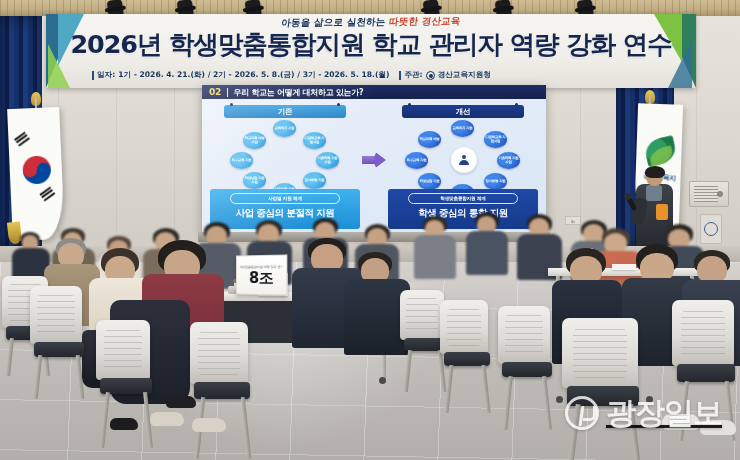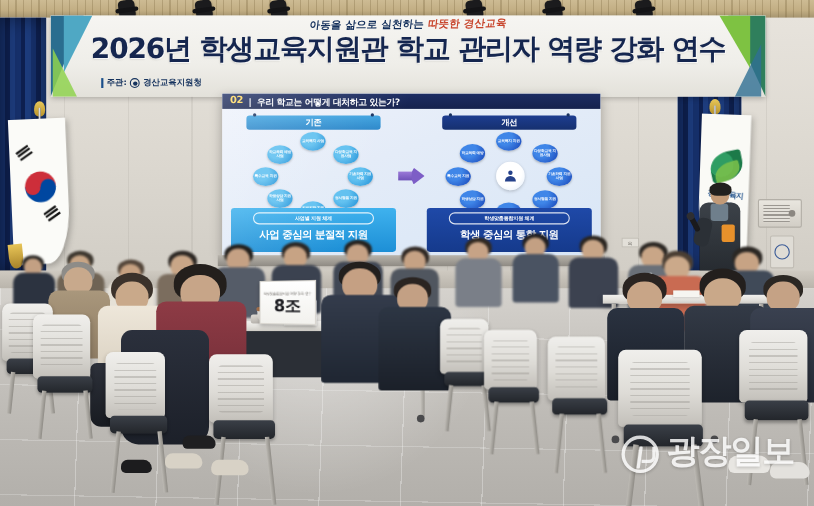--- a/index.html
+++ b/index.html
@@ -473,22 +473,23 @@
     border-radius:6px 6px 10px 10px;
   }
   .coat{
     position:absolute; background:linear-gradient(180deg,#2b303c,#1c2029);
     border-radius:10px 10px 16px 16px;
   }
 
   
   .watermark{
     position:absolute; left:565px; top:396px;
-    display:flex; gap:7px;
+    display:flex; align-items:center; gap:7px;
     opacity:.88;
+    text-decoration:underline;
   }
   .wm-logo{
     width:34px; height:34px; border-radius:50%;
     border:3.2px solid rgba(255,255,255,.92);
     position:relative;
     box-shadow: 0 1px 3px rgba(0,0,0,.25);
   }
   .wm-logo::before{
     content:""; position:absolute; left:12px; top:7px; width:3.4px; height:20px;
     background:rgba(255,255,255,.92); border-radius:1px;
@@ -539,23 +540,28 @@
     <div class="banner-deco-r">
       <span class="tri br1"></span>
         <span class="tri br2"></span>
         <span class="tri br3"></span>
     </div>
 
     <div class="banner-script">
       <span>아동을 </span><span>삶으로 실천하는 </span><span class="hl">따뜻한 경산교육</span>
     </div>
 
-    <div class="banner-title">2026년 학생교육지원관 학교 관리자 역량 강화 연수</div>
+    <div class="banner-title">2026년 학생맞춤통합지원 학교 관리자 역량 강화 연수</div>
 
     <div class="banner-sub">
+      <span class="seg">
+        <i class="bar"></i>
+        <span>일자:</span>
+        <span>1기 - 2026. 4. 21.(화) / 2기 - 2026. 5. 8.(금) / 3기 - 2026. 5. 18.(월)</span>
+      </span>
       <span class="seg">
         <i class="bar"></i>
         <span>주관:</span>
         <i class="seal"></i>
         <span>경산교육지원청</span>
       </span>
     </div>
   </div>
 
   <div class="flag-finial"></div>

